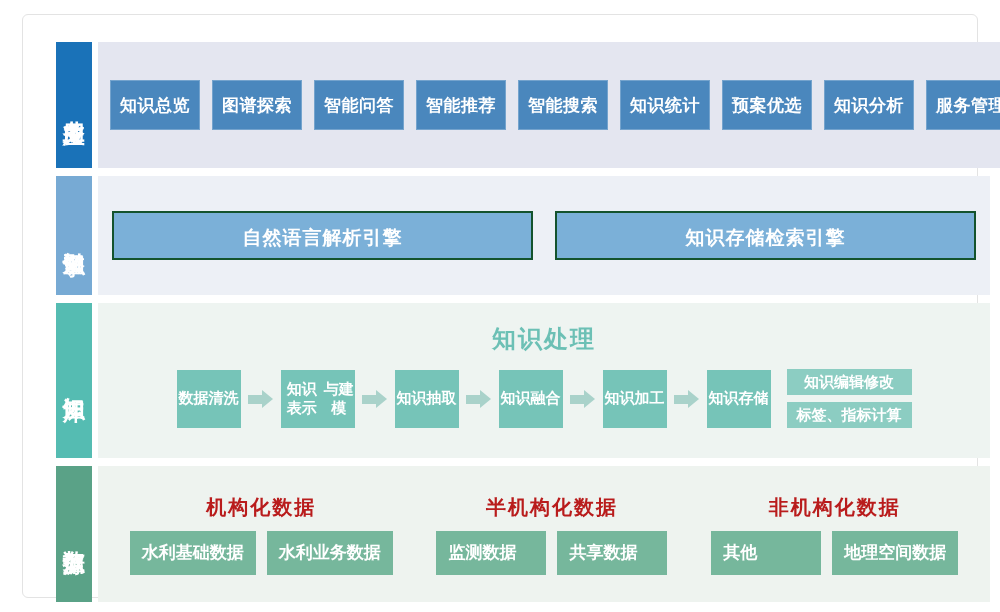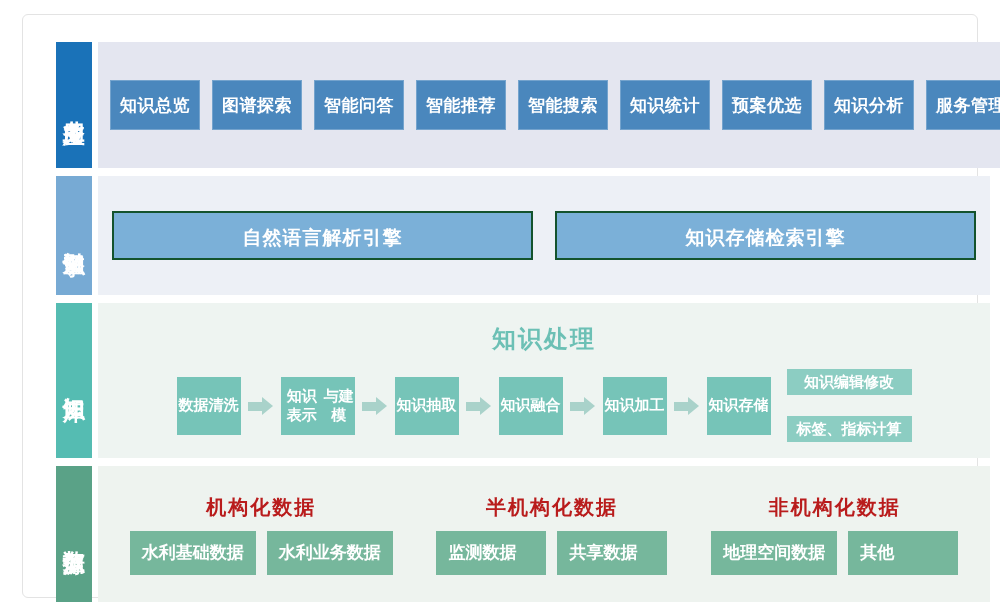--- a/index.html
+++ b/index.html
@@ -168,21 +168,21 @@
     position: absolute;
     left: 14px; top: 0;
     width: 0; height: 0;
     border-top: 9px solid transparent;
     border-bottom: 9px solid transparent;
     border-left: 11px solid #a9d2ca;
   }
   .kb-side {
     display: flex;
     flex-direction: column;
-    gap: 21px;
+    gap: 7px;
     margin-left: 9px;
   }
   .kb-side-box {
     background: #8ccdc2;
     color: #ffffff;
     font-size: 15px;
     font-weight: bold;
     width: 125px;
     height: 26px;
     line-height: 26px;
@@ -350,22 +350,22 @@
           <div class="src-title">半机构化数据</div>
           <div class="src-chips">
             <div class="src-chip">监测数据</div>
             <div class="src-chip">共享数据</div>
           </div>
         </div>
 
         <div class="src-group">
           <div class="src-title">非机构化数据</div>
           <div class="src-chips">
+            <div class="src-chip">其他</div>
             <div class="src-chip">地理空间数据</div>
-            <div class="src-chip">其他</div>
           </div>
         </div>
 
       </div>
     </div>
 
   </div>
 </div>
 
 </body></html>

